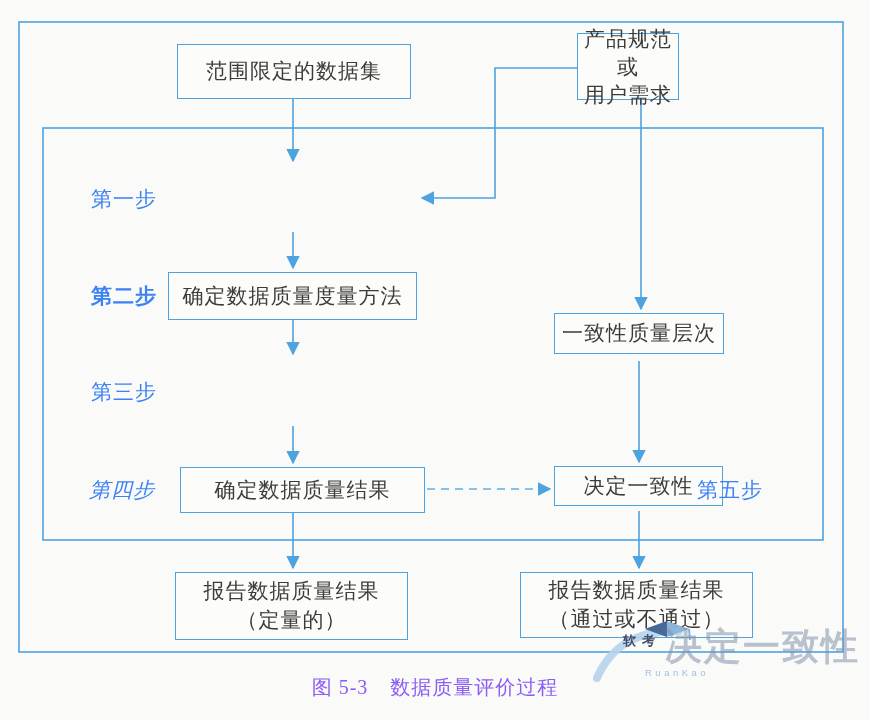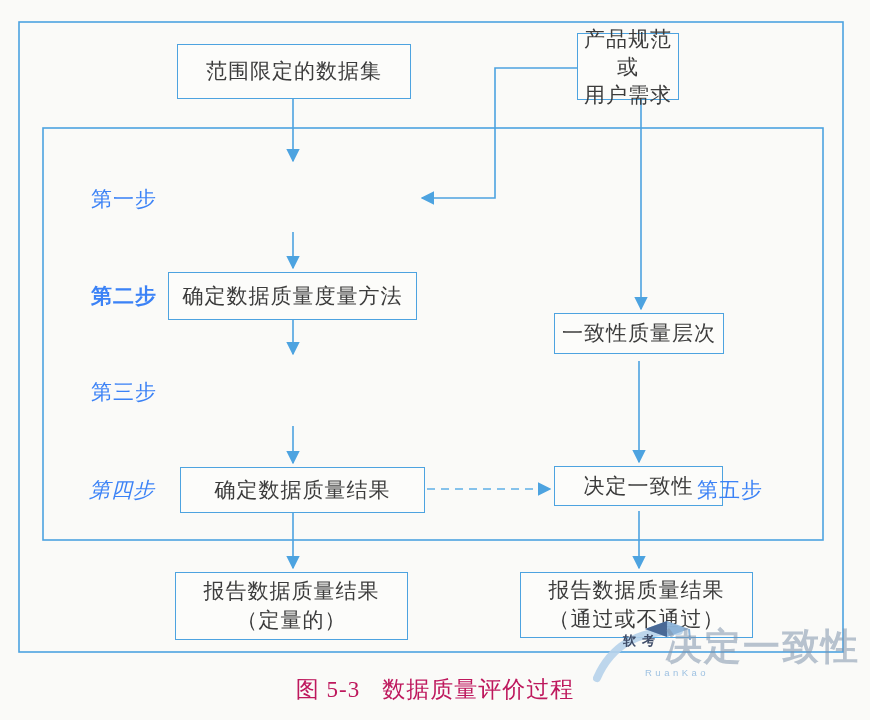--- a/index.html
+++ b/index.html
@@ -31,22 +31,22 @@
     color:#3b82f6;
     font-size:21px;
     letter-spacing:1px;
     text-align:center;
     line-height:28px;
   }
   .caption{
     position:absolute;
     left:0;top:674px;width:870px;
     text-align:center;
-    color:#be185d;
-    font-size:23px;
+    color:#8b5cf6;
+    font-size:20px;
     letter-spacing:1px;
   }
   .caption .cap-title{margin-left:22px;}
   .watermark{position:absolute;left:593px;top:618px;width:270px;height:86px;pointer-events:none;}
   .wm-brand{
     position:absolute;left:72px;top:4px;
     font-family:"Liberation Sans","DejaVu Sans",sans-serif;
     font-weight:bold;
     font-size:37px;
     letter-spacing:2px;

